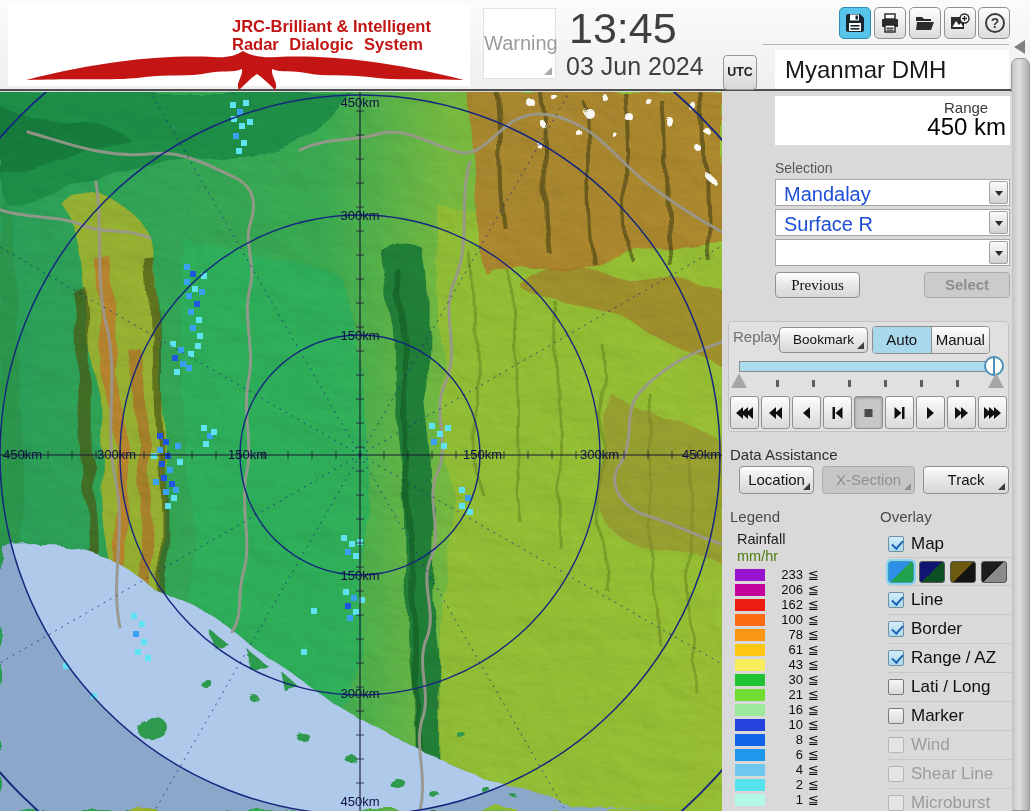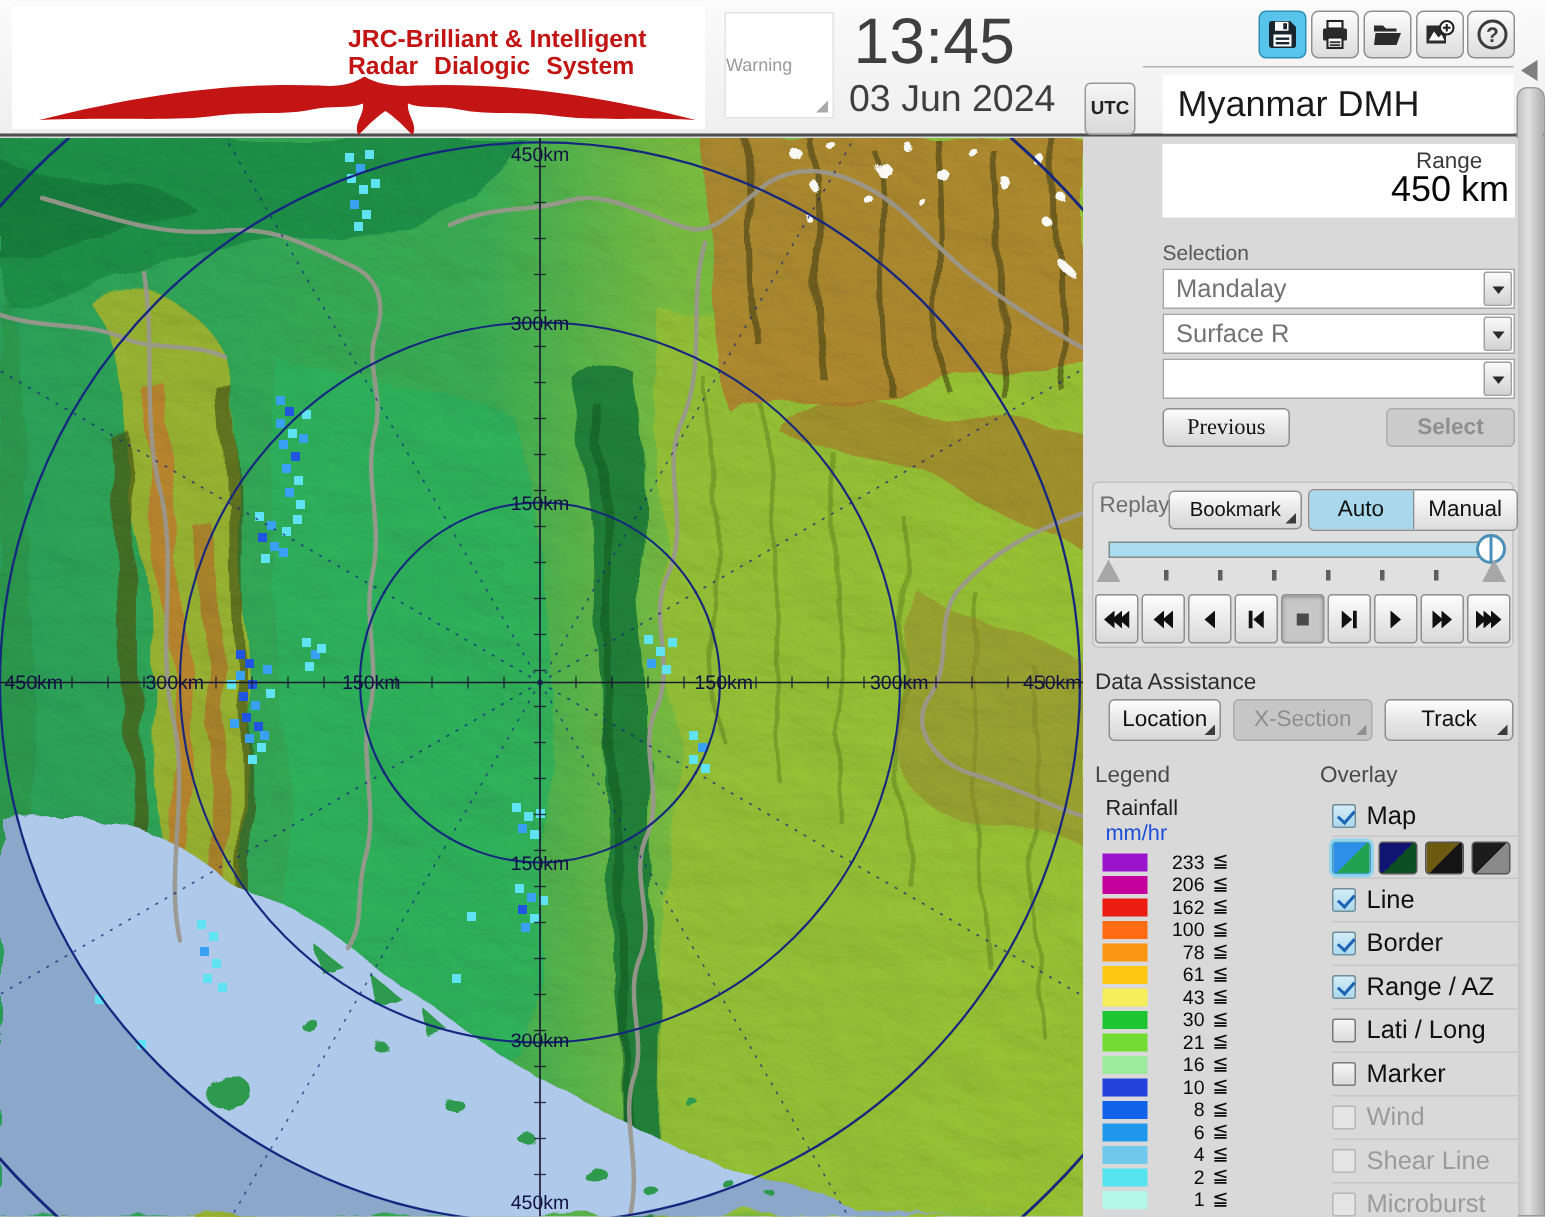--- a/index.html
+++ b/index.html
@@ -11,21 +11,21 @@
     background:linear-gradient(#fbfbfb,#efefef); border-bottom:2px solid #4e4e4e; }
   #logo-box { position:absolute; left:8px; top:4px; width:462px; height:82px; background:#fff; }
   #logo-title { position:absolute; left:12px; top:2px; font-family:"Liberation Serif",serif;
     font-weight:bold; font-size:47px; color:#141414; letter-spacing:1px; }
   .tagline { position:absolute; left:224px; color:#c31414; font-weight:bold; font-size:16.5px; }
   #tagline1 { top:13px; }
   #tagline2 { top:31px; word-spacing:6px; }
   #eagle { position:absolute; left:14px; top:46px; }
 
   #warning-btn { position:absolute; left:483px; top:8px; width:73px; height:71px; background:#fff;
-    border:1px solid #e2e2e2; color:#9b9b9b; font-size:12px; text-align:left; line-height:69px; }
+    border:1px solid #e2e2e2; color:#9b9b9b; font-size:20px; text-align:left; line-height:69px; }
   #warning-btn::after { content:""; position:absolute; right:3px; bottom:3px;
     border-left:8px solid transparent; border-bottom:8px solid #a9a9a9; }
 
   #clock-time { position:absolute; left:569px; top:4px; font-size:43px; color:#3f3f3f; }
   #clock-date { position:absolute; left:566px; top:52px; font-size:25px; color:#3f3f3f; }
 
   .tz-btn { position:absolute; left:723px; width:34px; height:35px; border-radius:4px;
     font-size:12.5px; font-weight:bold; color:#222; text-align:center; border:1px solid #979797;margin-top:44px; }
   #tz-utc { top:11px; background:linear-gradient(#f6f6f6,#d8d8d8); line-height:33px; }
   #tz-mmt { top:49px; background:linear-gradient(#c2e6f4,#9fd2e8); border-color:#89aebf; line-height:33px; }
@@ -63,40 +63,40 @@
 
   
   #panel { position:absolute; left:722px; top:92px; width:290px; height:719px; background:#d9d9d9; }
 
   #range-box { position:absolute; left:775px; top:96px; width:235px; height:49px; background:#fff; }
   #range-label { position:absolute; left:899px; top:99px; font-size:15px; color:#3a3a3a;margin-left:45px; }
   #range-value { position:absolute; left:880px; top:113px; width:126px; text-align:right; font-size:24px; color:#050505; }
 
   #selection-label { position:absolute; left:775px; top:160px; font-size:14px; color:#565656; }
   .dropdown { position:absolute; left:775px; width:235px; height:27px; background:#fff; border:1px solid #a6a6a6; }
-  .dd-value { position:absolute; left:8px; top:3px; font-size:17px; color:#737373;text-align:center; }
+  .dd-value { position:absolute; left:8px; top:3px; font-size:20px; color:#1d4ed8;text-align:center; }
   .dd-arrow { position:absolute; right:1px; top:1px; width:19px; height:23px;
     background:linear-gradient(#fafafa,#d2d2d2); border:1px solid #a0a0a0; border-radius:2px; }
   .dd-arrow::after { content:""; position:absolute; left:5px; top:9px;
     border-left:4px solid transparent; border-right:4px solid transparent; border-top:5px solid #2b2b2b; }
 
   .btn { border:1px solid #8f8f8f; border-radius:4px; background:linear-gradient(#fefefe,#e9e9e9 45%,#d7d7d7);
     font-size:15px; color:#111; text-align:center; position:absolute; }
   .btn.disabled { background:#cbcbcb; color:#8f8f8f; border-color:#aaa;font-weight:bold; }
   .corner::after { content:""; position:absolute; right:3px; bottom:3px;
     border-left:7px solid transparent; border-bottom:7px solid #3c3c3c; }
 
   #previous-btn { left:775px; top:272px; width:85px; height:26px; line-height:24px;font-family:Liberation Serif, serif; }
   #select-btn { left:924px; top:272px; width:86px; height:26px; line-height:24px; }
 
   #replay-box { position:absolute; left:728px; top:321px; width:281px; height:111px;
     background:#e0e0e0; border:1px solid #c2c2c2; border-radius:4px; }
   #replay-label { position:absolute; left:733px; top:328px; font-size:15px; color:#6e6e6e; }
   #bookmark-btn { left:779px; top:327px; width:89px; height:26px; line-height:24px; font-size:13.5px; }
-  #mode-group { position:absolute; left:872px; top:326px; width:140px; height:28px;
+  #mode-group { position:absolute; left:872px; top:326px; width:118px; height:28px;
     border:1px solid #8f8f8f; border-radius:4px; overflow:hidden; display:flex; }
   .mode-btn { flex:1; font-size:15px; text-align:center; line-height:26px; color:#111;
     background:linear-gradient(#fefefe,#dcdcdc); }
   #mode-auto { background:#a9d8ec; border-right:1px solid #8f8f8f; }
 
   #slider-track { position:absolute; left:739px; top:361px; width:260px; height:11px;
     background:#a9dcee; border:1px solid #8a8a8a; }
   #slider-thumb { position:absolute; left:984px; top:356px; width:20px; height:20px;
     border:2px solid #4a90b8; border-radius:50%; background:#fff; }
   #slider-thumb::after { content:""; position:absolute; left:7px; top:0; width:2px; height:16px; background:#4a90b8; }
@@ -114,21 +114,21 @@
   .da-btn { height:28px; line-height:26px; position:relative; border:1px solid #8f8f8f; border-radius:4px;
     background:linear-gradient(#fefefe,#e9e9e9 45%,#d7d7d7); font-size:15px; color:#111; text-align:center; }
   .da-btn.disabled { background:#c6c6c6; color:#8f8f8f; border-color:#aaa; }
   .da-btn::after { content:""; position:absolute; right:3px; bottom:3px;
     border-left:7px solid transparent; border-bottom:7px solid #3c3c3c; }
   .da-btn.disabled::after { border-bottom-color:#8f8f8f; }
 
   #legend-label { position:absolute; left:730px; top:508px; font-size:15px; color:#4a4a4a; }
   #overlay-label { position:absolute; left:880px; top:508px; font-size:15px; color:#4a4a4a; }
   #legend-title1 { position:absolute; left:737px; top:531px; font-size:14.5px; color:#1e1e1e; }
-  #legend-title2 { position:absolute; left:737px; top:548px; font-size:14.5px; color:#1d4ed8; }
+  #legend-title2 { position:absolute; left:737px; top:548px; font-size:14.5px; color:#4d7c0f; }
   #legend-rows { position:absolute; left:735px; top:567px; width:86px; }
   .leg-row { height:15px; display:flex; align-items:center; }
   .leg-swatch { width:30px; height:12px; }
   .leg-val { width:38px; text-align:right; font-size:13px; color:#0a0a0a; }
   .leg-le { width:16px; text-align:right; font-size:13px; color:#0a0a0a;
     font-family:"DejaVu Sans", sans-serif; }
 
   #overlay-rows { position:absolute; left:888px; top:531px; width:124px; }
   .ov-row { height:29px; display:flex; align-items:center; border-top:1px solid #c7c7c7; }
   .ov-row.first { border-top:none; height:26px; }

